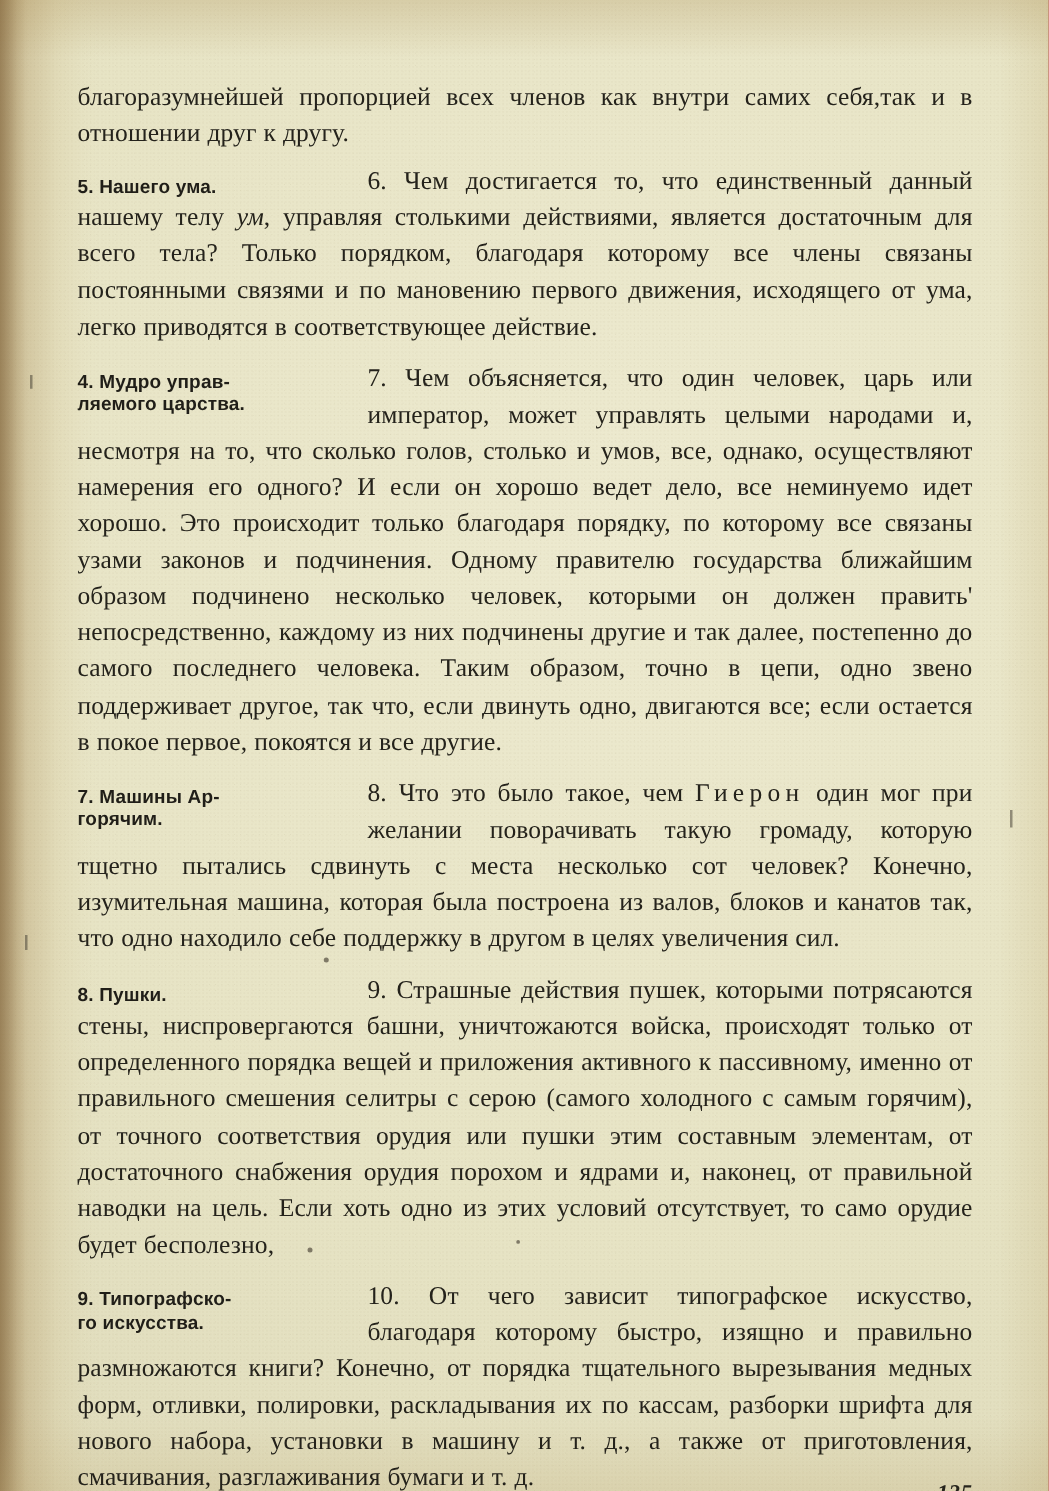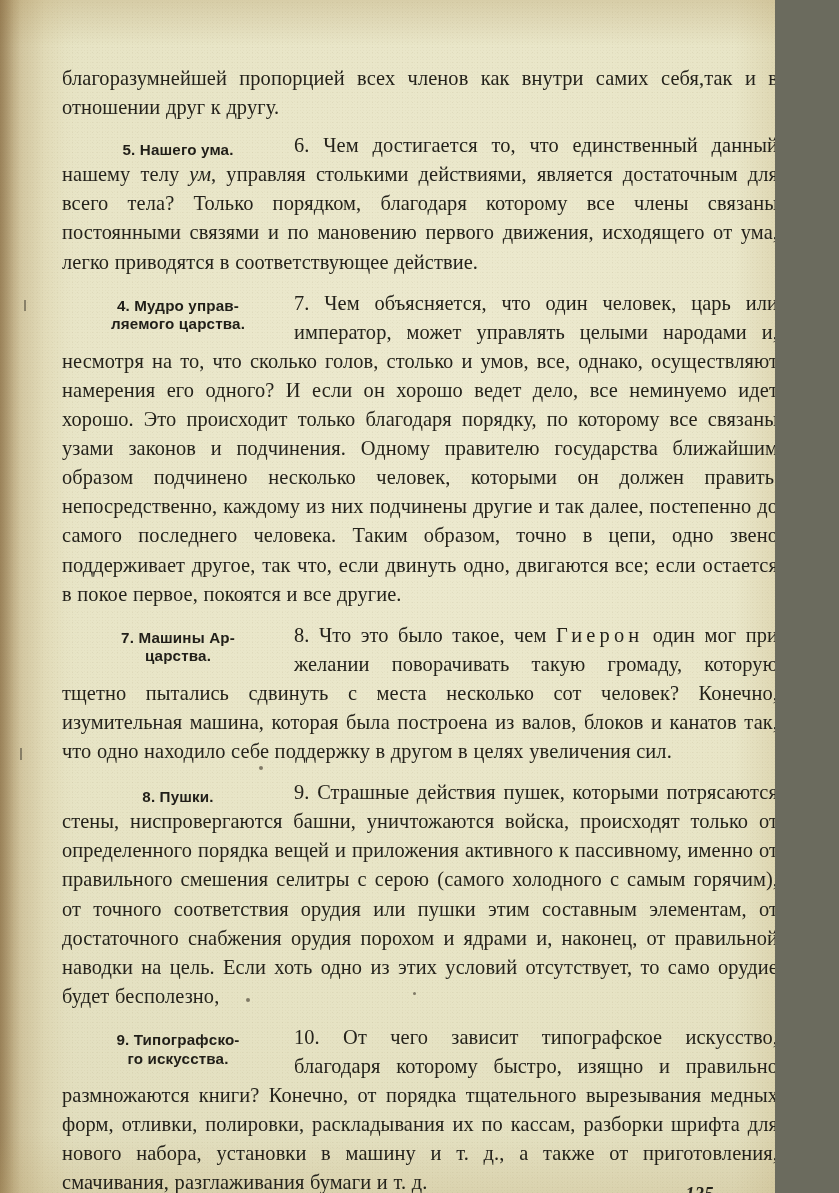--- a/index.html
+++ b/index.html
@@ -3,21 +3,21 @@
 <meta charset="utf-8">
 <style>
   html, body {
     margin: 0;
     padding: 0;
     background: #6b6b5e;
   }
 
   #page {
     position: relative;
-    width: 775px;
+    width: 839px;
     height: 1193px;
     overflow: hidden;
     background: #ef4444;
     font-family: "Liberation Serif", "DejaVu Serif", serif;
     color: #23211a;
   }
 
   
   .paper-base {
     position: absolute;
@@ -122,21 +122,21 @@
   
   .sidenote {
     float: left;
     width: 232px;
     font-family: "Liberation Sans", "DejaVu Sans", sans-serif;
     font-weight: bold;
     font-size: 15.2px;
     line-height: 18.6px;
     letter-spacing: 0.15px;
     color: #201e18;
-    text-align: center;
+    text-align: left;
   }
   .sn-1 { shape-outside: inset(0); }
 
   
   .sn-pad-1 { height: 10px; }
   .sn-pad-2 { height: 8px; }
 
   .gap-sm { height: 9px; }
   .gap-md { height: 12px; }
 
@@ -201,21 +201,21 @@
       <p class="body">7. Чем объясняется, что один человек, царь или император, может управлять целыми народами и, несмотря на то, что сколько голов, столько и умов, все, однако, осуществляют намерения его одного? И если он хорошо ведет дело, все неминуемо идет хорошо. Это происходит только благодаря порядку, по которому все связаны узами законов и подчинения. Одному правителю государства ближайшим образом подчинено несколько человек, которыми он должен править' непосредственно, каждому из них подчинены другие и так далее, постепенно до самого последнего человека. Таким образом, точно в цепи, одно звено поддерживает другое, так что, если двинуть одно, двигаются все; если остается в покое первое, покоятся и все другие.</p>
       <div class="clear"></div>
     </div>
 
     <div class="gap-md"></div>
 
     <div class="section">
       <div class="sidenote sn-1">
         <div class="sn-pad-2"></div>
         <div>7. Машины Ар-</div>
-        <div>царства.</div>
+        <div>горячим.</div>
       </div>
       <p class="body"><span>8. Что это было такое, чем </span><span class="spaced">Гиерон</span><span> один мог при желании поворачивать такую громаду, которую тщетно пытались сдвинуть с места несколько сот человек? Конечно, изумительная машина, которая была построена из валов, блоков и канатов так, что одно находило себе поддержку в другом в целях увеличения сил.</span></p>
       <div class="clear"></div>
     </div>
 
     <div class="gap-md"></div>
 
     <div class="section">
       <div class="sidenote sn-1">
         <div class="sn-pad-1"></div>

